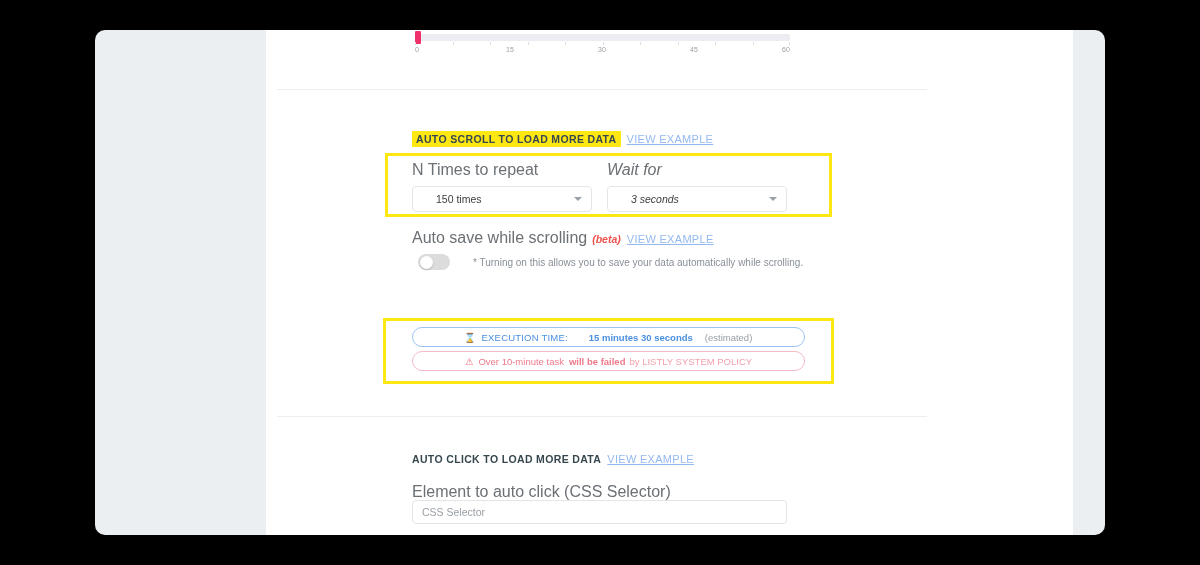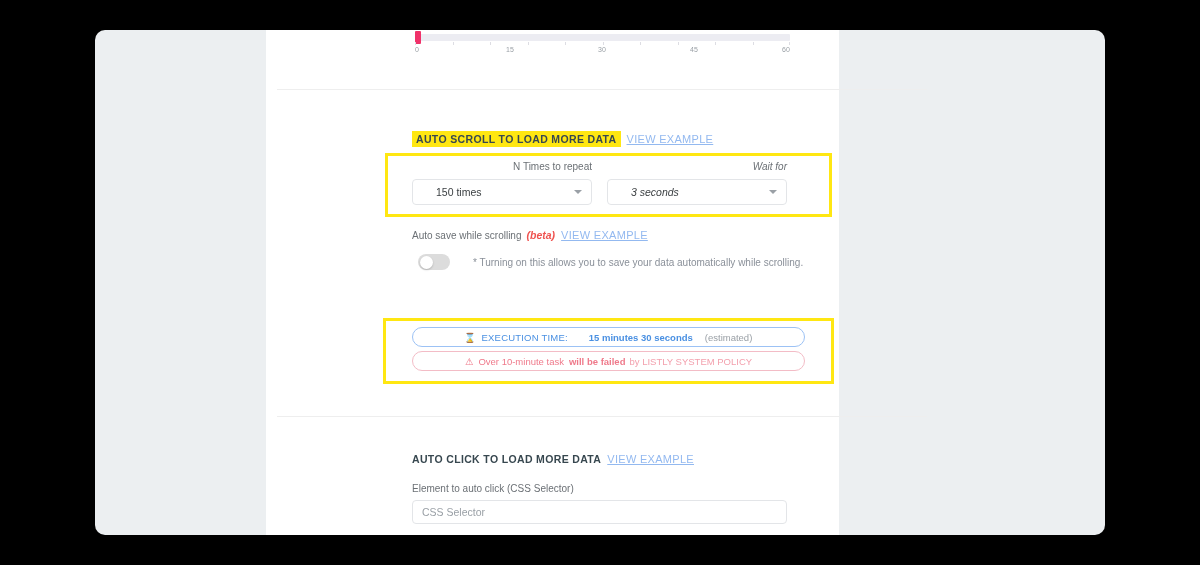--- a/index.html
+++ b/index.html
@@ -29,21 +29,21 @@
     background: #eceff1;
     border-radius: 10px;
     overflow: hidden;
   }
 
   
   .content-card {
     position: absolute;
     left: 171px;   
     top: 0px;
-    width: 573px;  
+    width: 807px;  
     height: 505px;
     background: #ffffff;
   }
 
   .divider {
     position: absolute;
     left: 11px;    
     width: 650px;  
     height: 1px;
     background: #eeeeee;
@@ -105,23 +105,22 @@
   }
   .view-example {
     font-size: 11px;
     color: #93b9f0;
     text-decoration: underline;
     letter-spacing: 0.3px;
     margin-left: 6px;
     cursor: pointer;
   }
   .field-label {
-    font-size: 10px;
+    font-size: 16px;
     color: #6b7075;
-    text-align: right;
   }
 
   
   .yellow-box {
     position: absolute;
     border: 3px solid #ffe712;
     box-sizing: border-box;
   }
 
   

